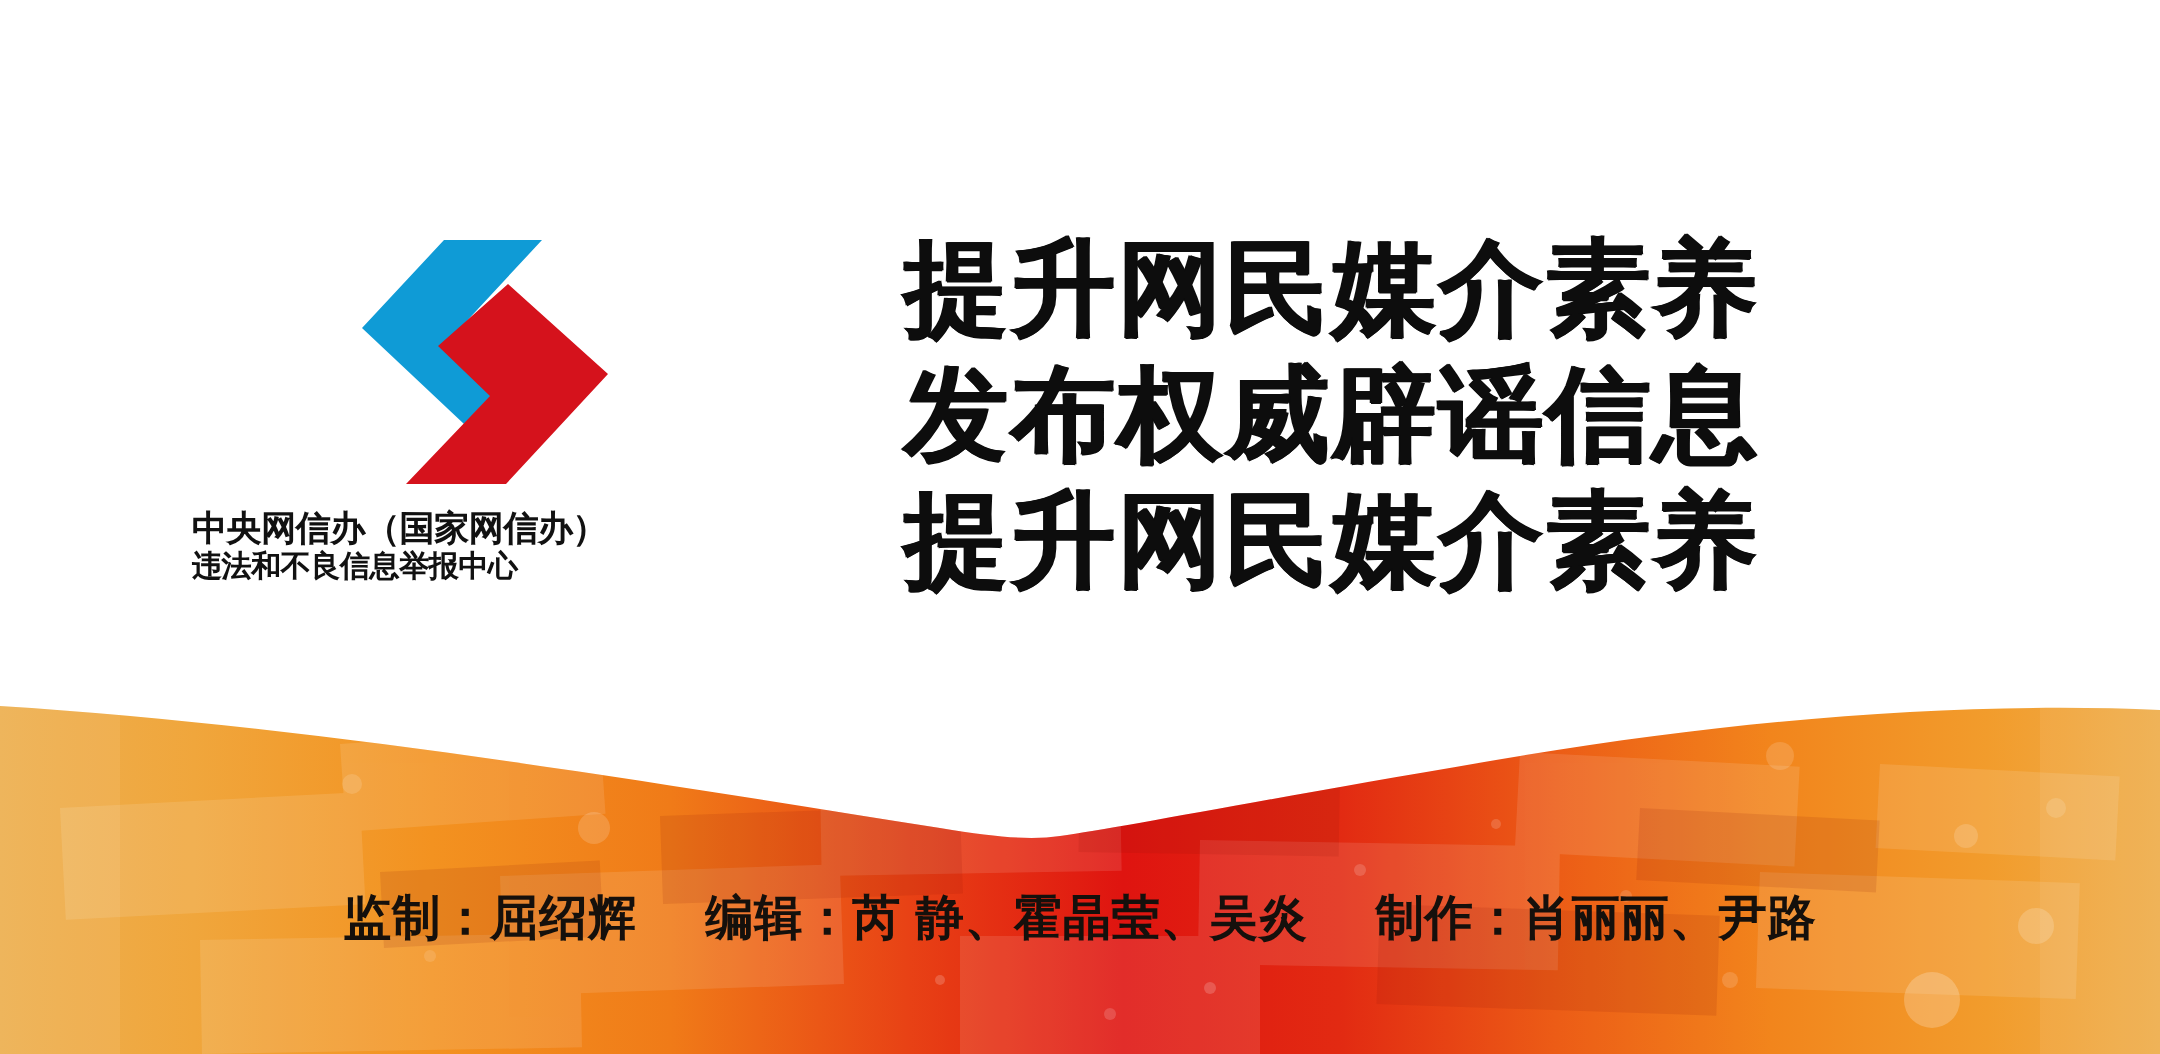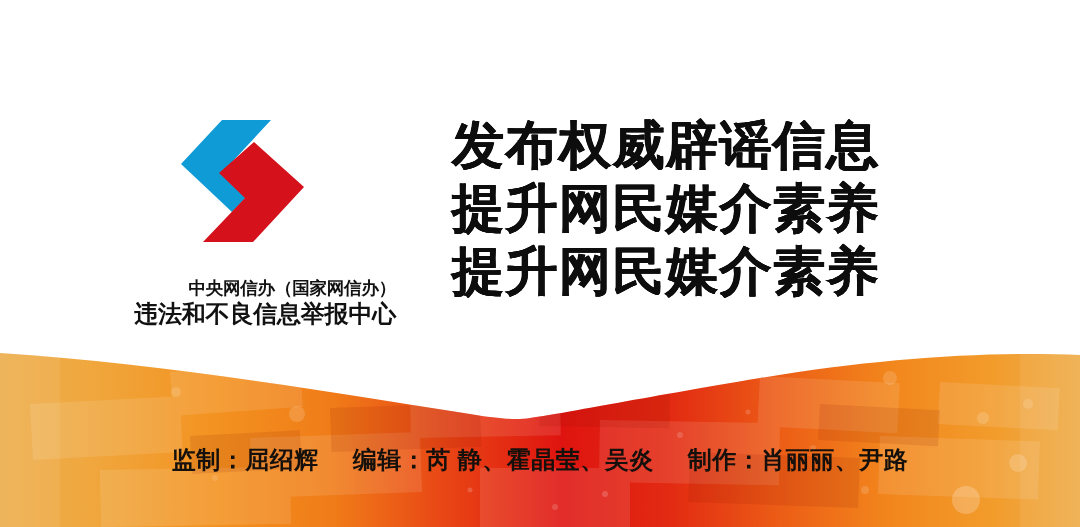--- a/index.html
+++ b/index.html
@@ -45,36 +45,35 @@
     width: 145px;
     height: 128px;
   }
   .logo-mark svg { display: block; width: 145px; height: 128px; }
 
   .logo-caption {
     position: absolute;
     left: 0;
     top: 136px;
     width: 300px;
-    text-align: right;
+    text-align: left;
     font-family: "Liberation Sans", "DejaVu Sans", sans-serif;
     font-weight: bold;
     color: #111111;
     line-height: 1.22;
-    margin-top: 24px;
   }
   .logo-caption .line1 {
     display: block;
     font-size: 17.5px;
     letter-spacing: -0.2px;
     white-space: nowrap;
   }
   .logo-caption .line2 {
     display: block;
-    font-size: 24px;
+    font-size: 15px;
     letter-spacing: -0.2px;
     white-space: nowrap;
   }
 
   
   .headline {
     position: absolute;
     left: 452px;
     top: 114px;
     width: 500px;
@@ -139,22 +138,22 @@
       </div>
 
       <div class="logo-caption">
         <span class="line1">中央网信办（国家网信办）</span>
         <span class="line2">违法和不良信息举报中心</span>
       </div>
 
     </div>
 
     <div class="headline">
+      <span class="hl">提升网民媒介素养</span>
       <span class="hl">发布权威辟谣信息</span>
-      <span class="hl">提升网民媒介素养</span>
       <span class="hl">提升网民媒介素养</span>
     </div>
 
   </div>
 
   <div class="banner">
     <svg viewBox="0 0 1080 527" xmlns="http://www.w3.org/2000/svg" aria-hidden="true">
       <defs>
         <linearGradient id="bannerGrad" x1="0" y1="0" x2="1" y2="0">
           <stop offset="0%" stop-color="#edb050"></stop>

